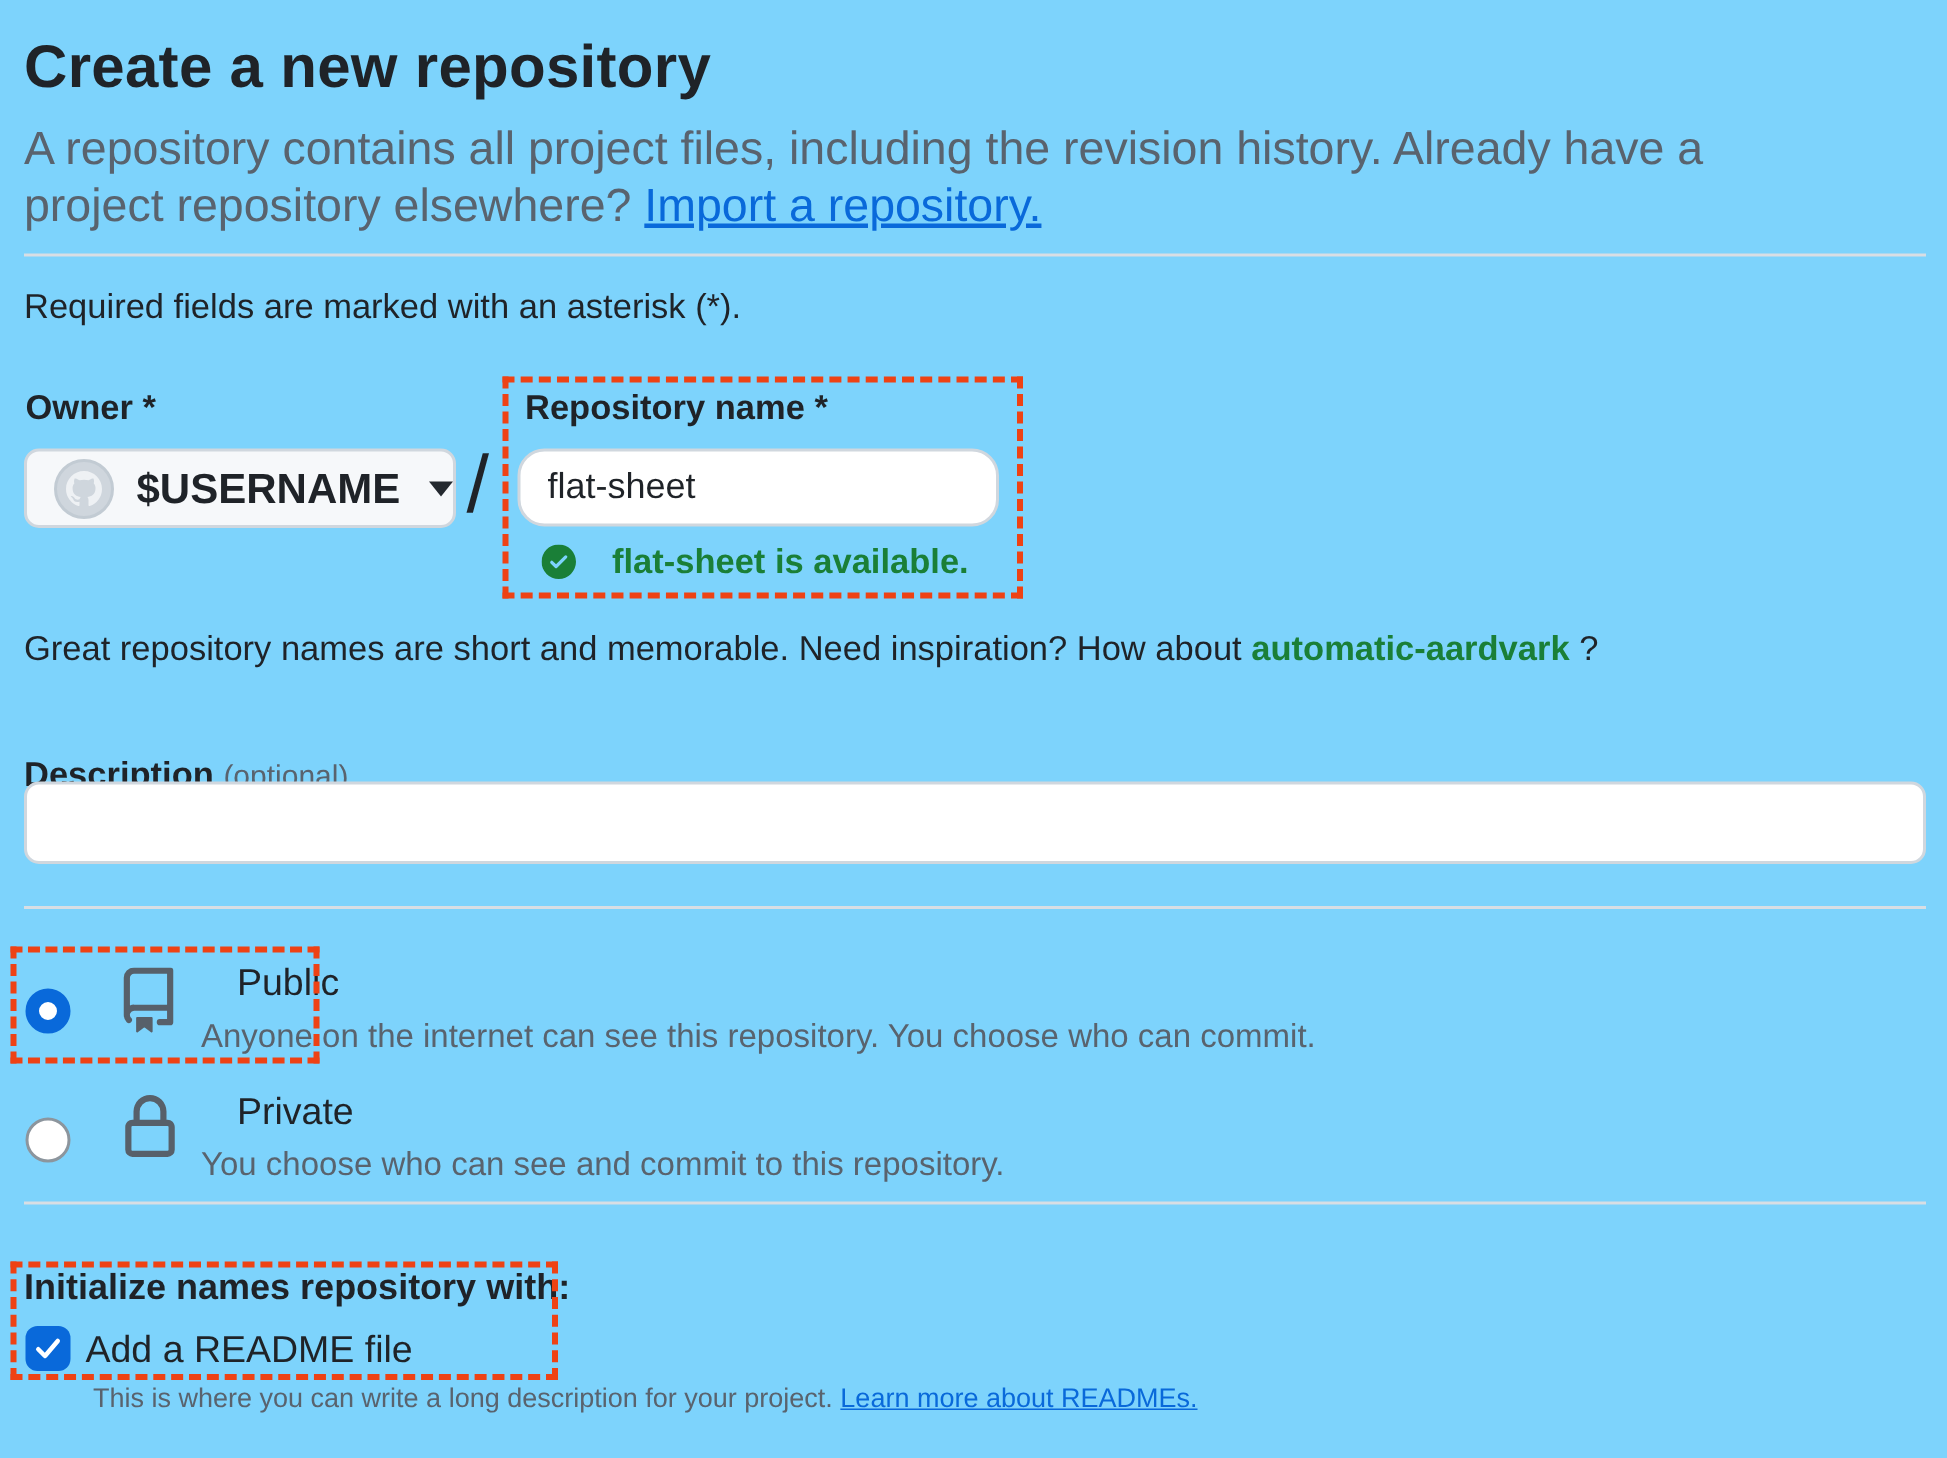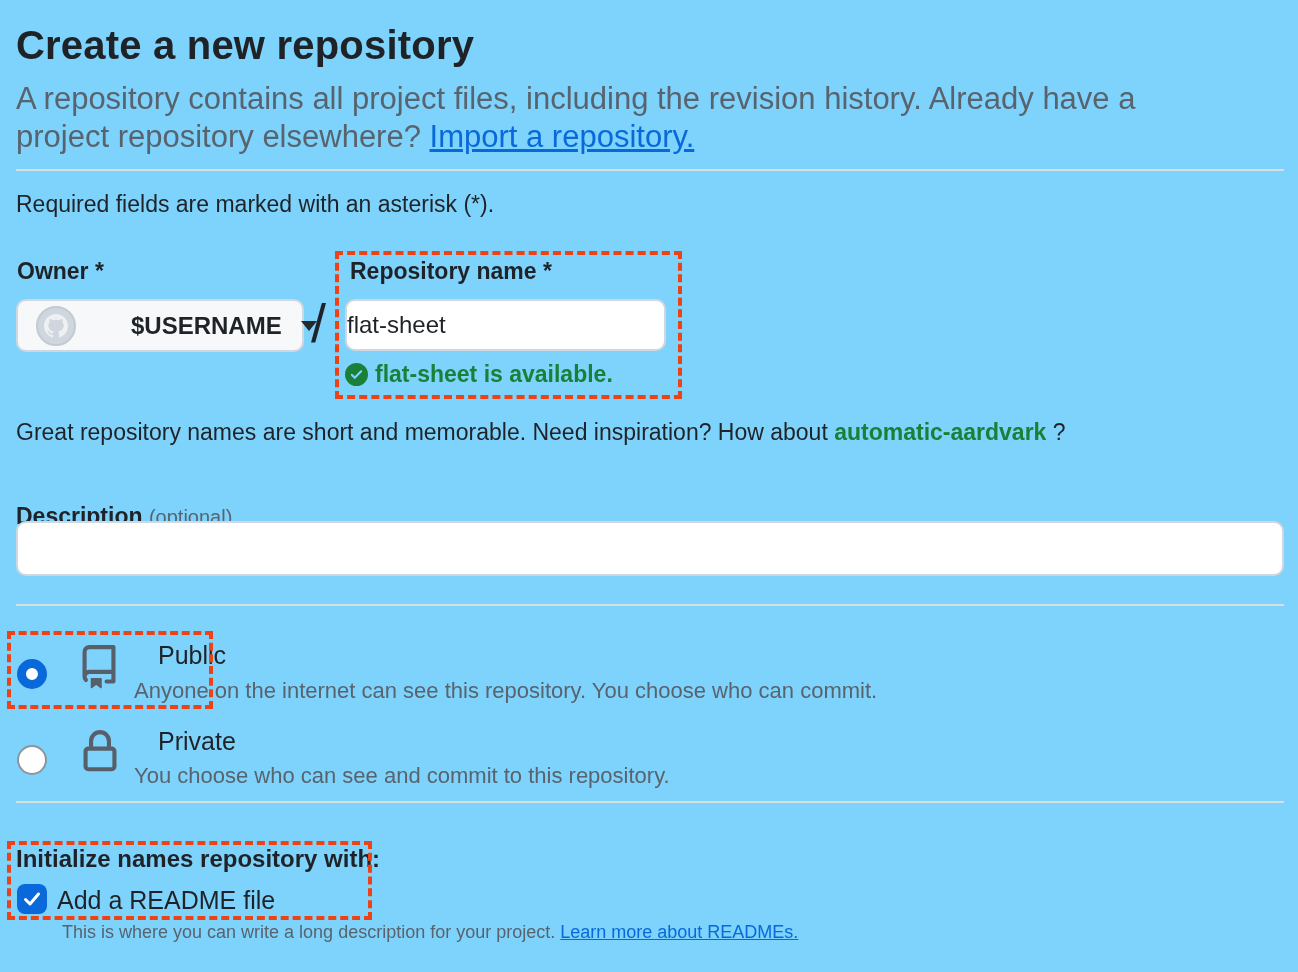--- a/index.html
+++ b/index.html
@@ -52,21 +52,21 @@
   .owner-button {
     left: 16px; top: 299px; width: 288px; height: 53px;
     background: #f6f8fa;
     border: 2px solid #d0d7de;
     border-radius: 10px;
     display: flex; align-items: center;
     padding: 0 18px; gap: 15px;
     cursor: pointer;
   }
   .owner-button .owner-name {
-    font-size: 24px; font-weight: 700; color: #1f2328; margin-left: 40px;
+    font-size: 28px; font-weight: 700; color: #1f2328;
   }
   .avatar { width: 40px; height: 40px; flex: 0 0 auto; }
   .caret {
     width: 0; height: 0; margin-left: 4px;
     border-left: 8px solid transparent;
     border-right: 8px solid transparent;
     border-top: 10px solid #24292f;
   }
   .slash-sep {
     left: 311px; top: 291px;
@@ -75,25 +75,26 @@
   .text-input {
     border: 2px solid #d0d7de;
     border-radius: 10px;
     background: #ffffff;
     font-family: "Liberation Sans", "DejaVu Sans", sans-serif;
     font-size: 24px; color: #1f2328;
     outline: none;
   }
   .repo-input {
     left: 345px; top: 299px; width: 321px; height: 52px;
-    padding: 0 0;
+    padding: 0 18px;
+    border-radius: 18px;
   }
   .availability {
-    left: 345px; top: 361px;
-    display: flex; align-items: center; gap: 7px;
+    left: 361px; top: 361px;
+    display: flex; align-items: center; gap: 24px;
   }
   .availability .avail-text {
     font-size: 23px; font-weight: 700; color: #1a7f37;
   }
 
   
   .suggestion {
     left: 16px; top: 419px;
     font-size: 23px; color: #1f2328;
   }

